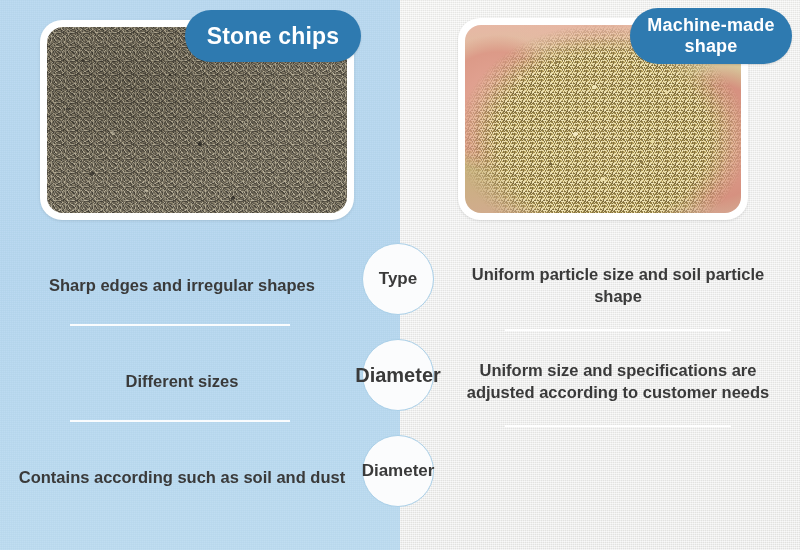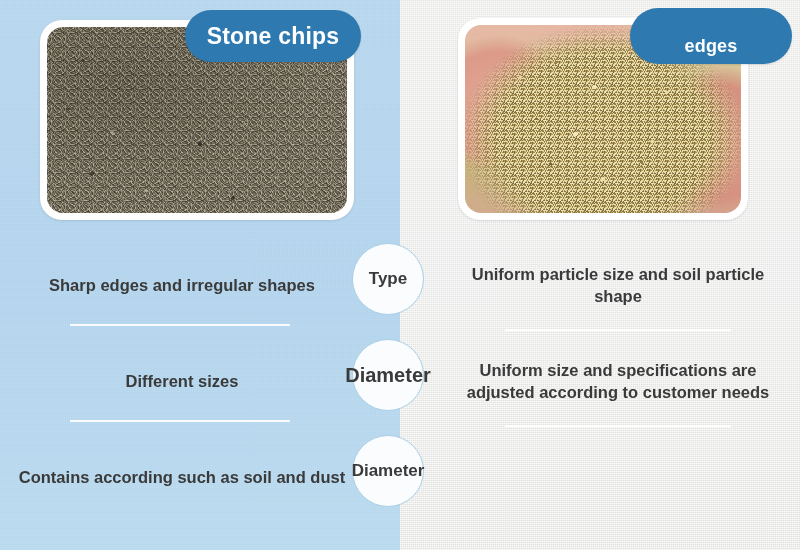--- a/index.html
+++ b/index.html
@@ -199,21 +199,21 @@
     color: #3a3a3a;
     line-height: 1.32;
     box-sizing: border-box;
   }
   .cell-left  { left: 4px;   width: 356px; padding: 0 12px; }
   .cell-right { left: 440px; width: 356px; padding: 0 6px; }
 
   
   .marker {
     position: absolute;
-    left: 352px;
+    left: 362px;
     top: 5px;
     width: 70px;
     height: 70px;
     border-radius: 50%;
     background: #fbfcfd;
     border: 1.5px solid #a9cfe8;
     display: flex;
     align-items: center;
     justify-content: center;
     z-index: 5;
@@ -256,22 +256,22 @@
   </div>
 
   <div class="photo-card right">
     <div class="photo photo-sand"></div>
   </div>
 
   <div class="badge badge-left">Stone chips</div>
 
   <div class="badge badge-right">
     <span>
-      <br>
-      <span>edges</span>
+      <span>Machine-made</span><br>
+      <span>shape</span>
     </span>
   </div>
 
   <div class="rows">
 
     <div class="row">
       <div class="cell cell-left">Sharp edges and irregular shapes</div>
       <div class="marker">
         <span class="marker-label">Type</span>
       </div>

